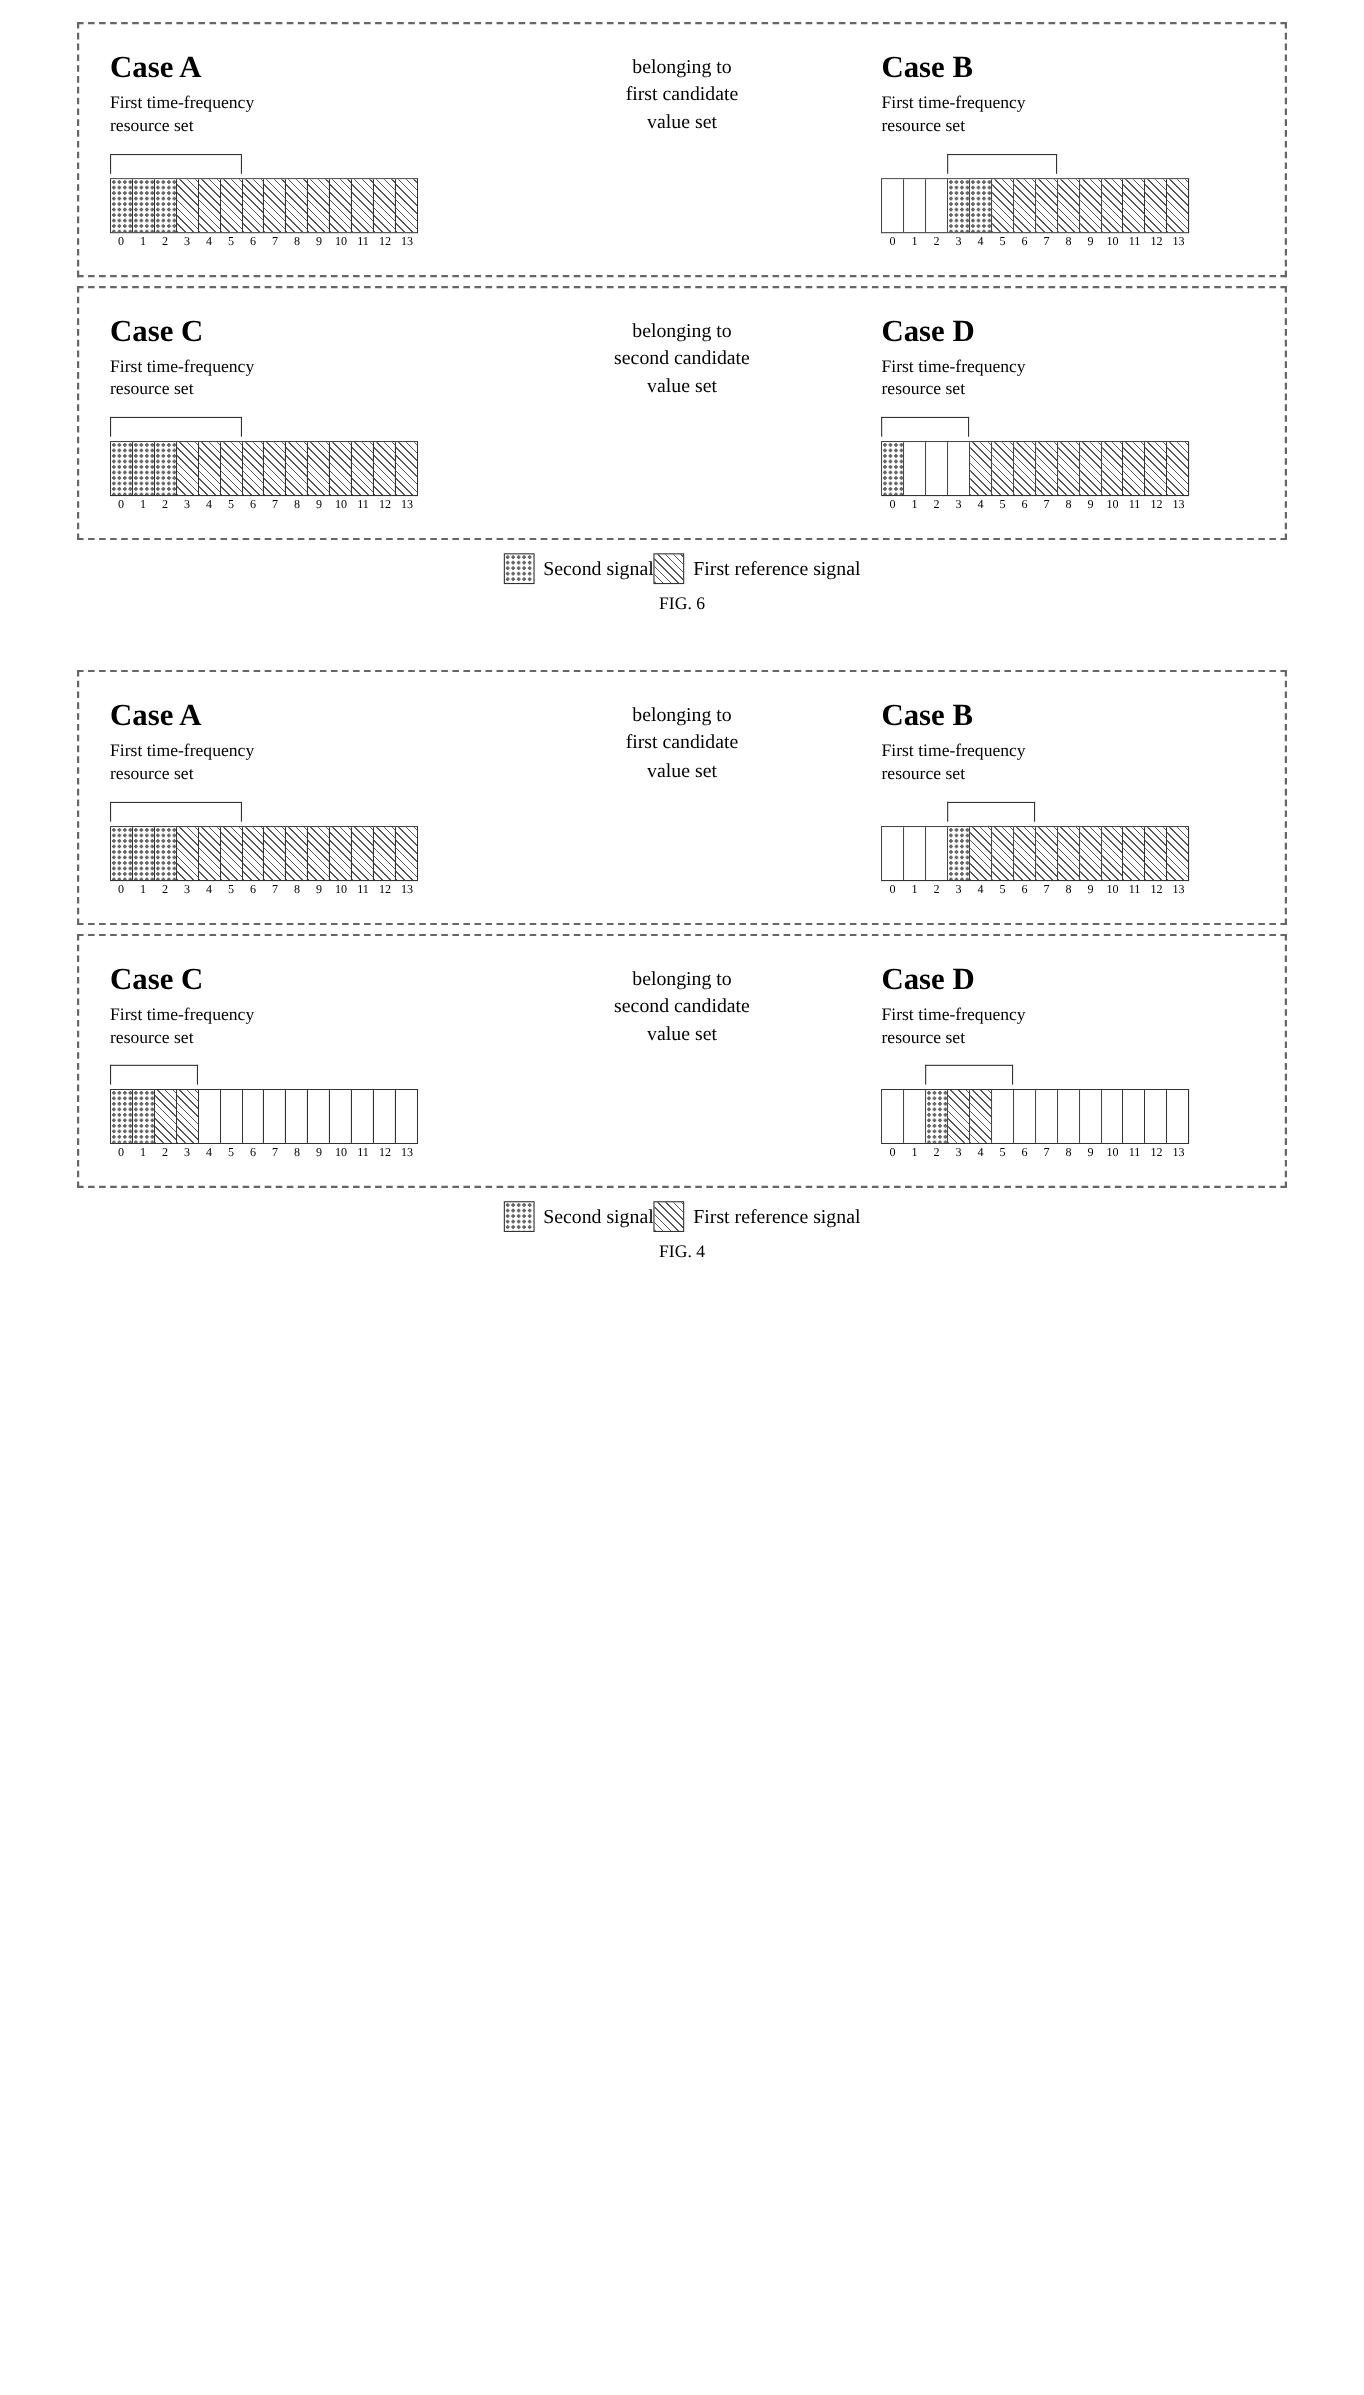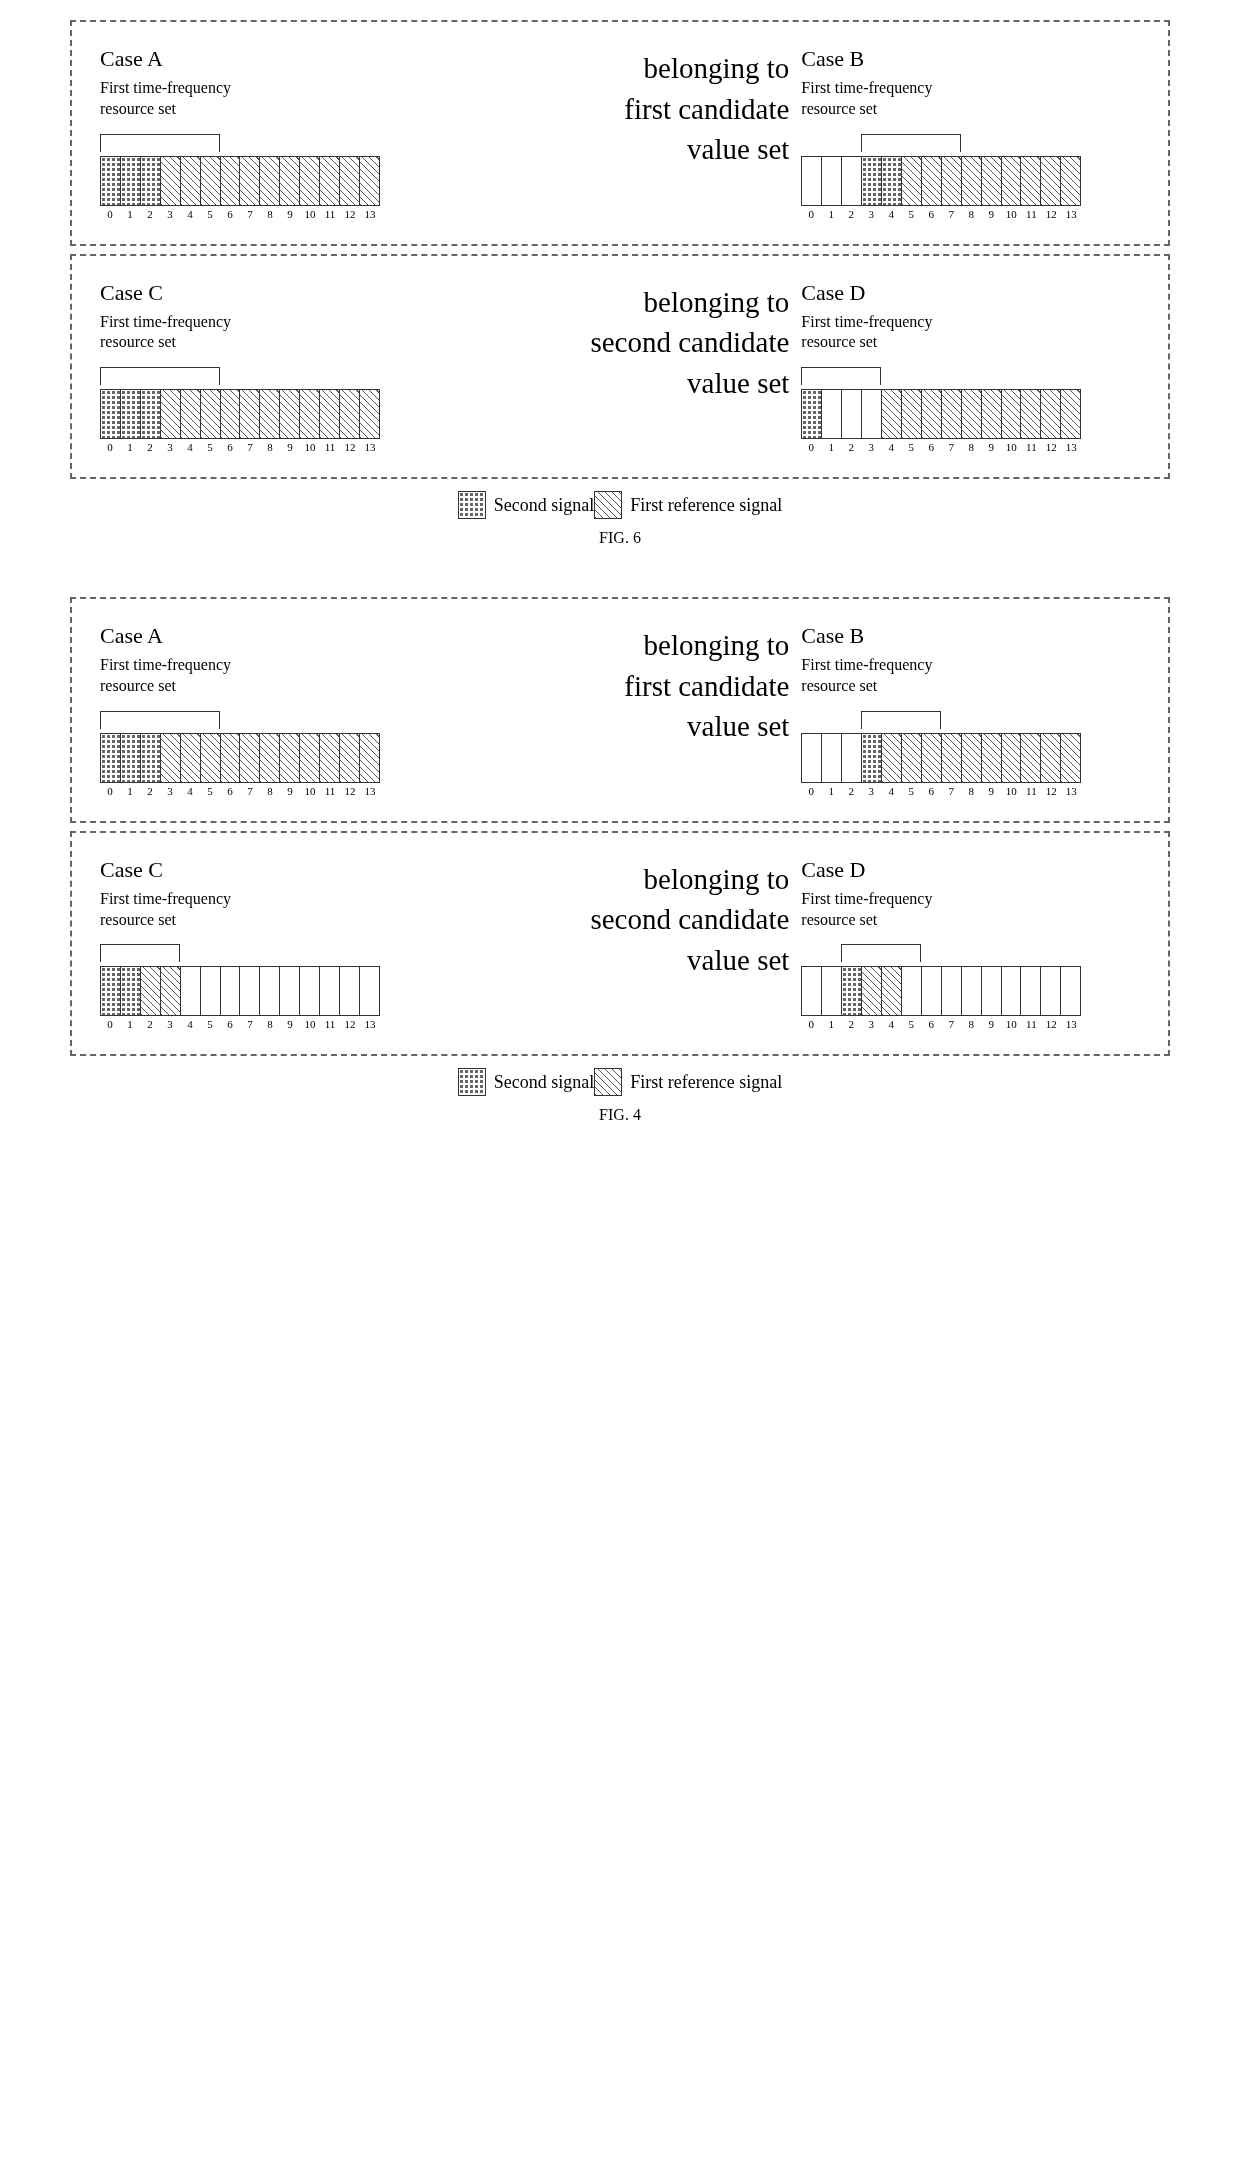--- a/index.html
+++ b/index.html
@@ -27,37 +27,37 @@
 
     .row-two-cases {
       display: flex;
       flex-direction: row;
       align-items: flex-start;
       width: 100%;
     }
 
     .center-label {
       flex: 1;
-      text-align: right;
-      font-size: 29px;
+      text-align: center;
+      font-size: 18px;
       line-height: 1.4;
       padding-top: 10px;
     }
 
     .case-block {
       flex: 1;
       display: flex;
       flex-direction: column;
       align-items: flex-start;
       padding: 8px 12px;
     }
 
     .case-title {
-      font-size: 22px;
-      font-weight: normal;
+      font-size: 28px;
+      font-weight: bold;
       margin-bottom: 6px;
     }
 
     .case-subtitle {
       font-size: 16px;
       line-height: 1.3;
       margin-bottom: 8px;
       text-align: left;
     }
 

